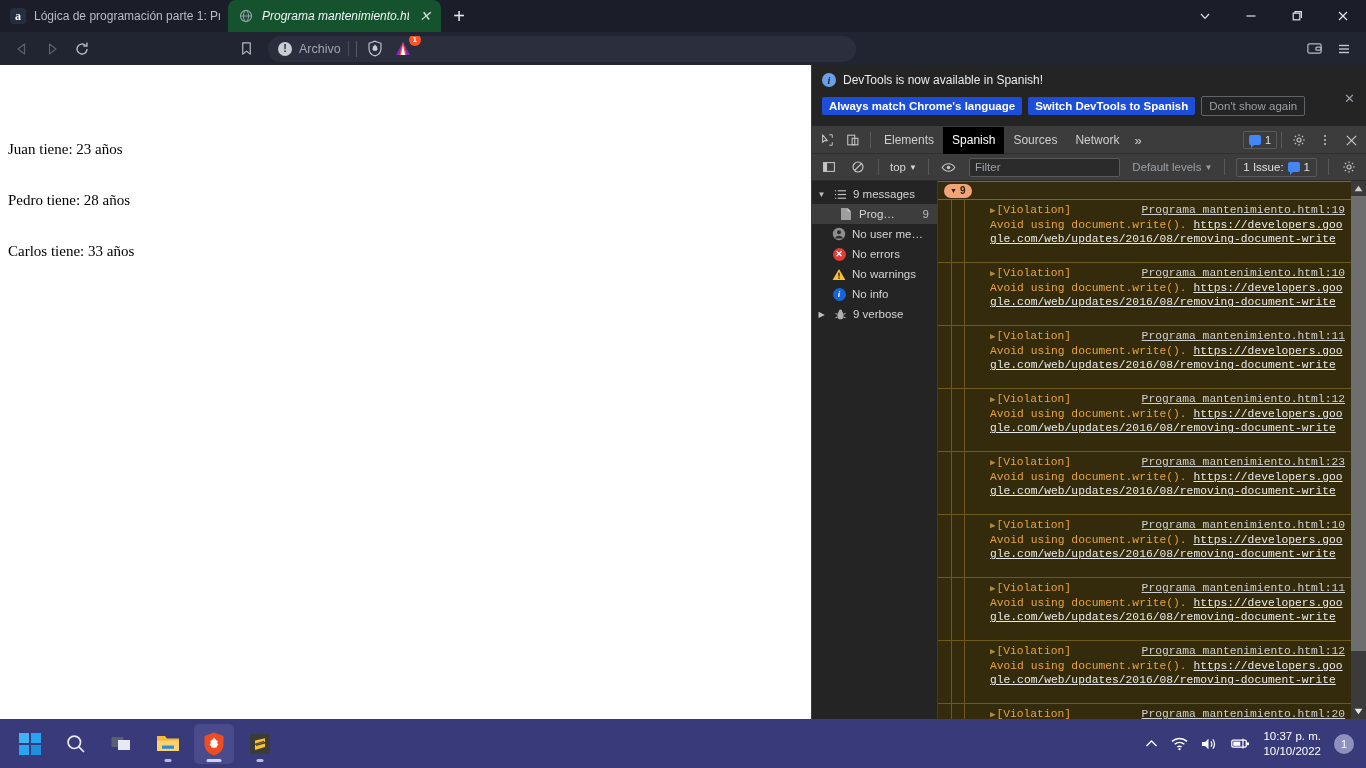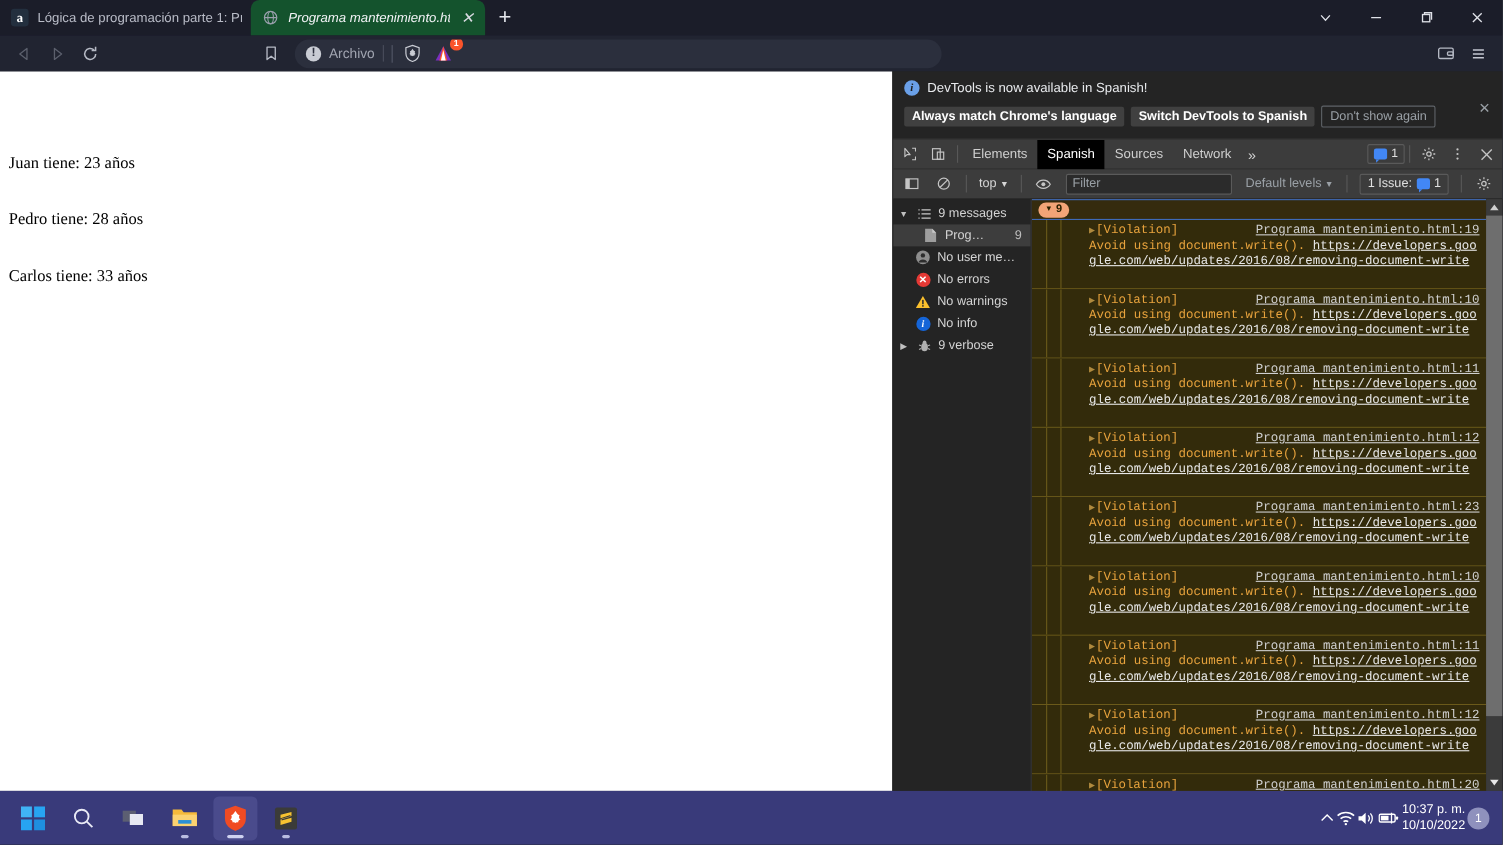--- a/index.html
+++ b/index.html
@@ -162,21 +162,21 @@
     font-family: "Liberation Serif", serif;
     flex: 0 0 14px;
   }
   .notice-text { font-size: 12px; color: #e8eaed; }
   .notice-row2 { display: flex; align-items: center; gap: 6px; margin-top: 9px; }
   .nbtn {
     font-size: 11.5px; font-weight: bold;
     padding: 3px 7px; border-radius: 2px;
     white-space: nowrap;
   }
-  .nbtn.primary { background: #404040; color: #ffffff; }
+  .nbtn.primary { background: #1d4ed8; color: #ffffff; }
   .nbtn.ghost { background: transparent; color: #9aa0a6; border: 1px solid #5f6368; font-weight: normal; }
   .notice-x {
     position: absolute; right: 11px; top: 27px;
     color: #9aa0a6; font-size: 13px; line-height: 1;
   }
 
   
   .dt-tabbar {
     height: 27px; background: #3c3c3c;
     display: flex; align-items: center;
@@ -351,21 +351,21 @@
     display: flex; align-items: center; justify-content: center;
   }
   .tb-item.active { background: #4a4b8c; }
   .tb-ind {
     position: absolute; bottom: 2px; left: 50%; transform: translateX(-50%);
     height: 3px; border-radius: 2px; background: #b9bce0;
   }
   .tb-ind.small { width: 7px; }
   .tb-ind.wide { width: 15px; background: #cfd2f0; }
   .tb-spacer { flex: 1 1 auto; }
-  .tray { display: flex; align-items: center; gap: 2px; margin-right: 12px; color: #ffffff; }
+  .tray { display: flex; align-items: center; gap: 13px; margin-right: 12px; color: #ffffff; }
   .tray-ico { display: flex; align-items: center; justify-content: center; }
   .clock {
     font-size: 11.5px; color: #ffffff; line-height: 15px; text-align: right;
   }
   .notif-badge {
     width: 20px; height: 20px; border-radius: 50%;
     background: #8f91bd; color: #ffffff;
     font-size: 11px; display: flex; align-items: center; justify-content: center;
   }
 </style>

